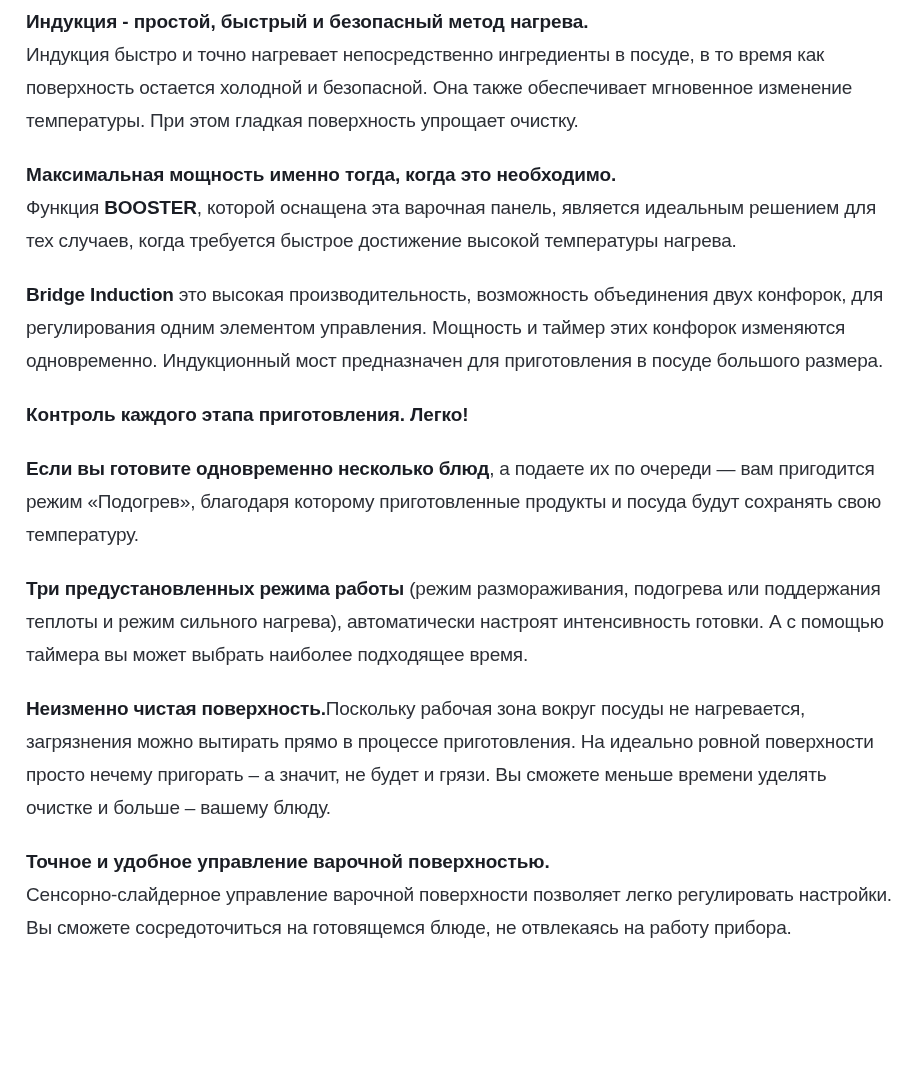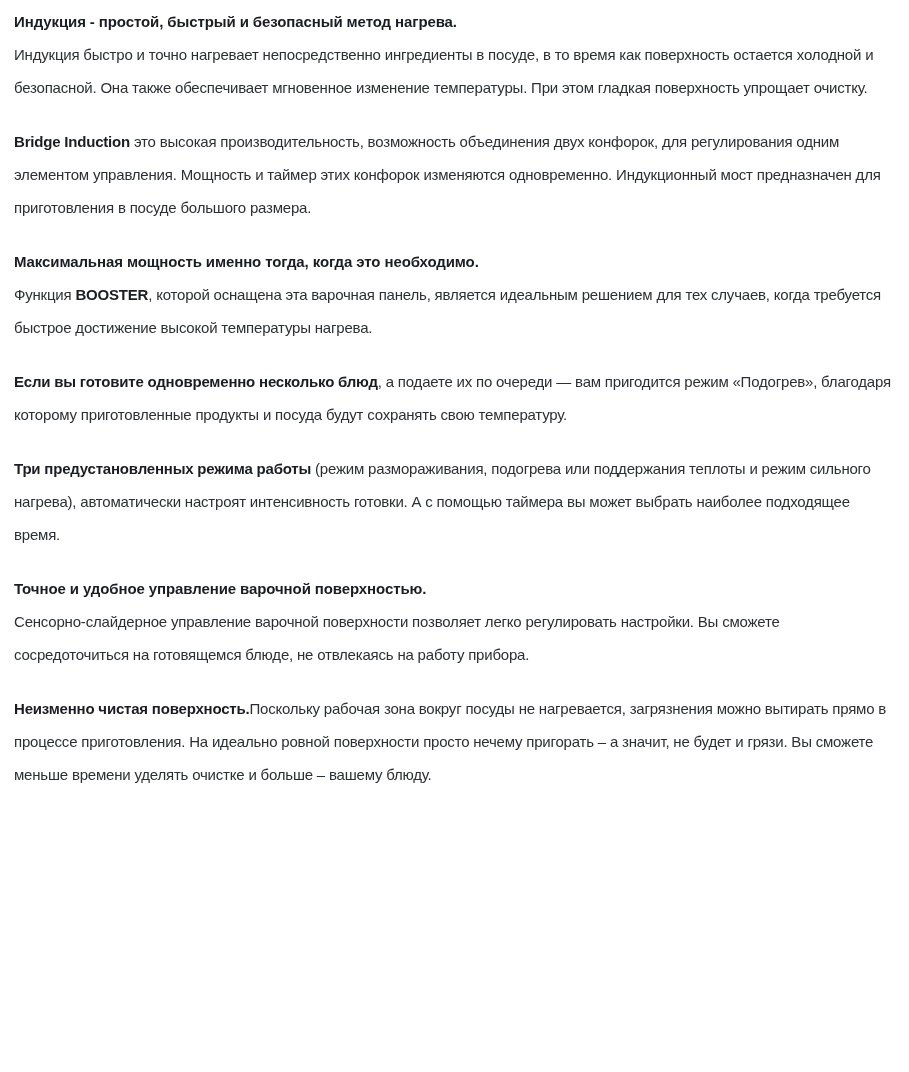--- a/index.html
+++ b/index.html
@@ -12,22 +12,22 @@
     height: 1072px;
     box-sizing: border-box;
     padding: 5px 12px 20px 14px;
     font-family: "Liberation Sans", "DejaVu Sans", sans-serif;
     overflow: hidden;
   }
   .doc {
     width: 100%;
   }
   .para {
-    margin: 0 0 21px 0;
-    font-size: 15px;
+    margin: 0 0 21px 12px;
+    font-size: 19px;
     line-height: 33px;
     color: #2c2f36;
     letter-spacing: -0.2px;
   }
   .para:last-child {
     margin-bottom: 0;
   }
   .head {
     display: block;
     font-weight: 700;
@@ -39,27 +39,27 @@
     color: #1a1d24;
   }
 </style>
 </head>
 <body>
 
 <div class="doc">
 
   <p class="para"><strong class="head">Индукция - простой, быстрый и безопасный метод нагрева.</strong><span>Индукция быстро и точно нагревает непосредственно ингредиенты в посуде, в то время как поверхность остается холодной и безопасной. Она также обеспечивает мгновенное изменение температуры. При этом гладкая поверхность упрощает очистку.</span></p>
 
+  <p class="para"><strong class="head">Максимальная мощность именно тогда, когда это необходимо.</strong><span>Функция </span><strong class="inline-bold">BOOSTER</strong><span>, которой оснащена эта варочная панель, является идеальным решением для тех случаев, когда требуется быстрое достижение высокой температуры нагрева.</span></p>
+
   <p class="para"><strong class="lead">Bridge Induction</strong><span> это высокая производительность, возможность объединения двух конфорок, для регулирования одним элементом управления. Мощность и таймер этих конфорок изменяются одновременно. Индукционный мост предназначен для приготовления в посуде большого размера.</span></p>
 
-  <p class="para"><strong class="head">Максимальная мощность именно тогда, когда это необходимо.</strong><span>Функция </span><strong class="inline-bold">BOOSTER</strong><span>, которой оснащена эта варочная панель, является идеальным решением для тех случаев, когда требуется быстрое достижение высокой температуры нагрева.</span></p>
-
-  <p class="para"></p>
+  <p class="para"><strong class="head">Контроль каждого этапа приготовления. Легко!</strong></p>
 
   <p class="para"><strong class="lead">Если вы готовите одновременно несколько блюд</strong><span>, а подаете их по очереди — вам пригодится режим «Подогрев», благодаря которому приготовленные продукты и посуда будут сохранять свою температуру.</span></p>
 
   <p class="para"><strong class="lead">Три предустановленных режима работы</strong><span> (режим размораживания, подогрева или поддержания теплоты и режим сильного нагрева), автоматически настроят интенсивность готовки. А с помощью таймера вы может выбрать наиболее подходящее время.</span></p>
 
+  <p class="para"><strong class="lead">Неизменно чистая поверхность.</strong><span>Поскольку рабочая зона вокруг посуды не нагревается, загрязнения можно вытирать прямо в процессе приготовления. На идеально ровной поверхности просто нечему пригорать – а значит, не будет и грязи. Вы сможете меньше времени уделять очистке и больше – вашему блюду.</span></p>
+
   <p class="para"><strong class="head">Точное и удобное управление варочной поверхностью.</strong><span>Сенсорно-слайдерное управление варочной поверхности позволяет легко регулировать настройки. Вы сможете сосредоточиться на готовящемся блюде, не отвлекаясь на работу прибора.</span></p>
-
-  <p class="para"><strong class="lead">Неизменно чистая поверхность.</strong><span>Поскольку рабочая зона вокруг посуды не нагревается, загрязнения можно вытирать прямо в процессе приготовления. На идеально ровной поверхности просто нечему пригорать – а значит, не будет и грязи. Вы сможете меньше времени уделять очистке и больше – вашему блюду.</span></p>
 
 </div>
 
 </body></html>

